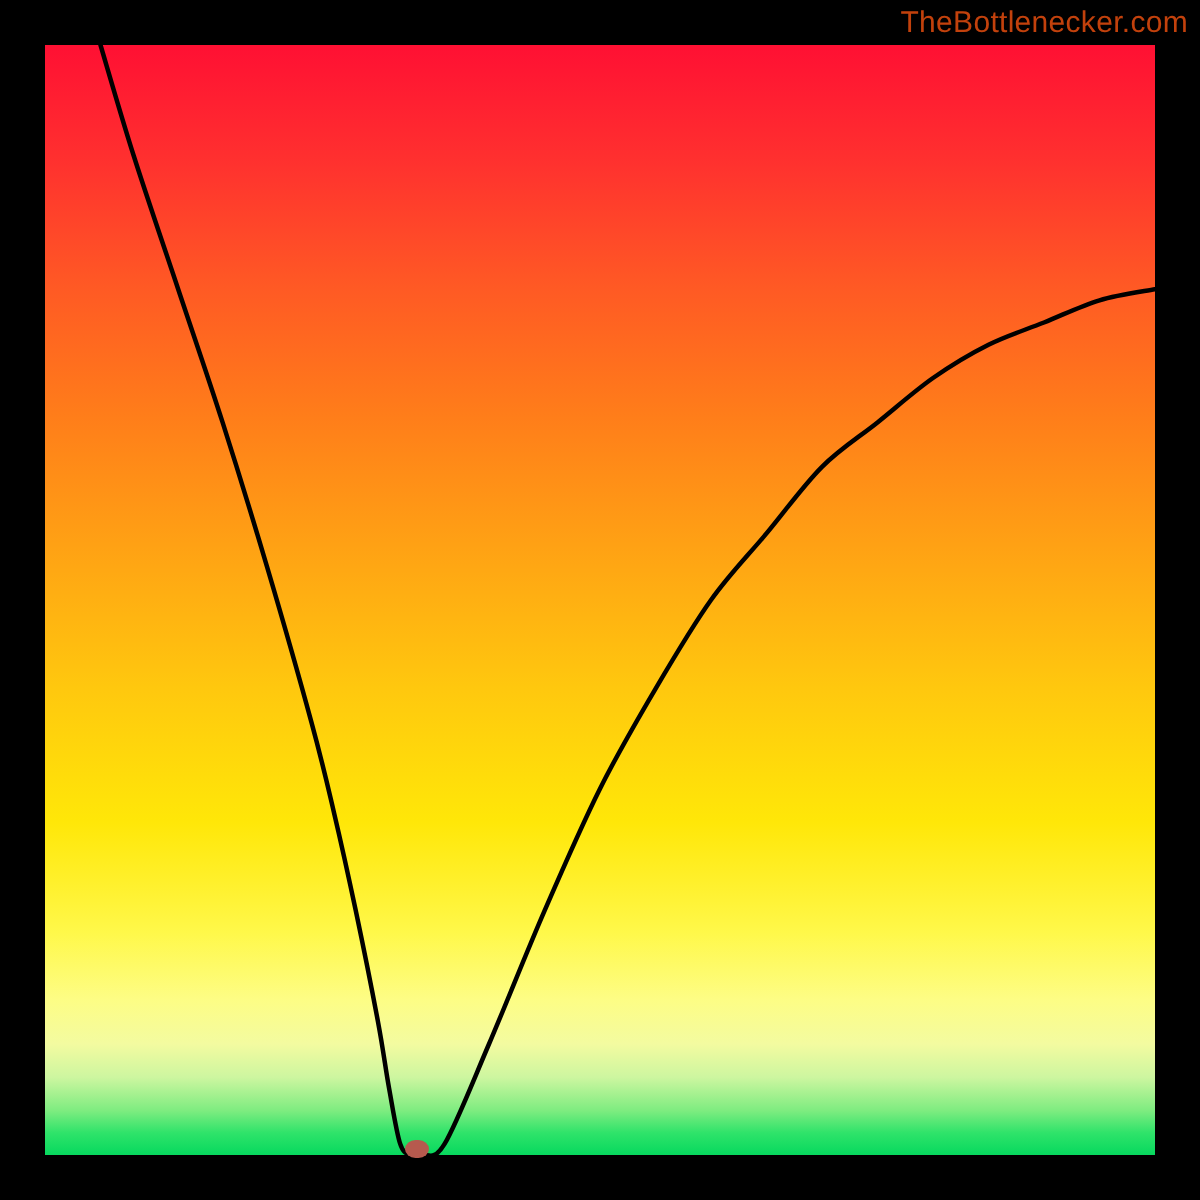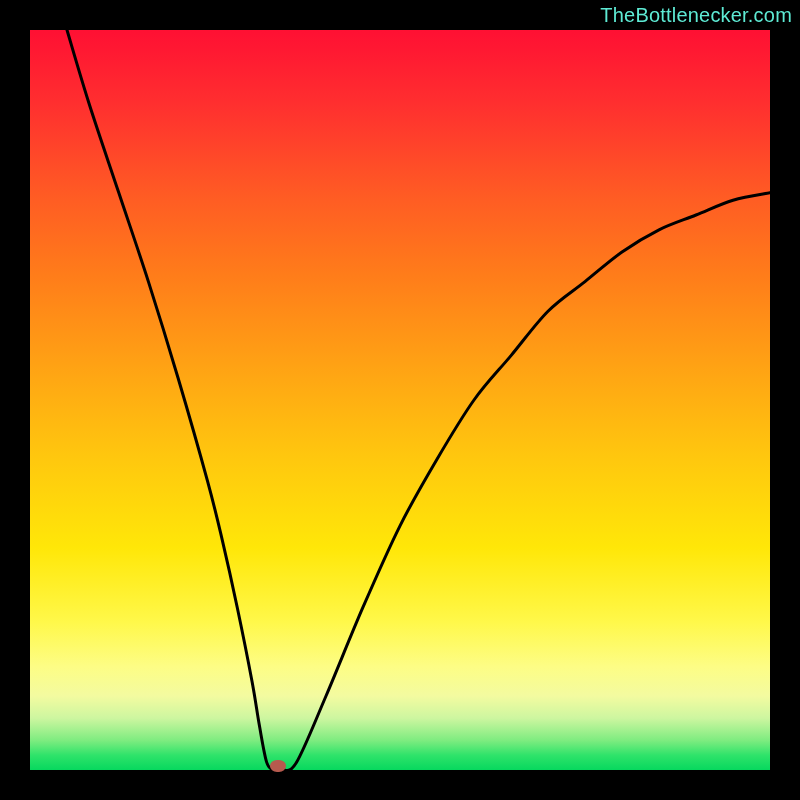--- a/index.html
+++ b/index.html
@@ -55,21 +55,21 @@
     height: 12px;
     border-radius: 7px / 6px;
     background: #b65a4e;
     transform: translate(-50%, -50%);
     pointer-events: none;
   }
   .watermark {
     position: absolute;
     top: 4px;
     right: 8px;
-    color: #5eead4;
+    color: #c2410c;
     font-size: 20px;
     font-weight: 500;
     letter-spacing: 0.2px;
     pointer-events: none;
   }
 </style>
 </head>
 <body>
 
 <div class="frame">

